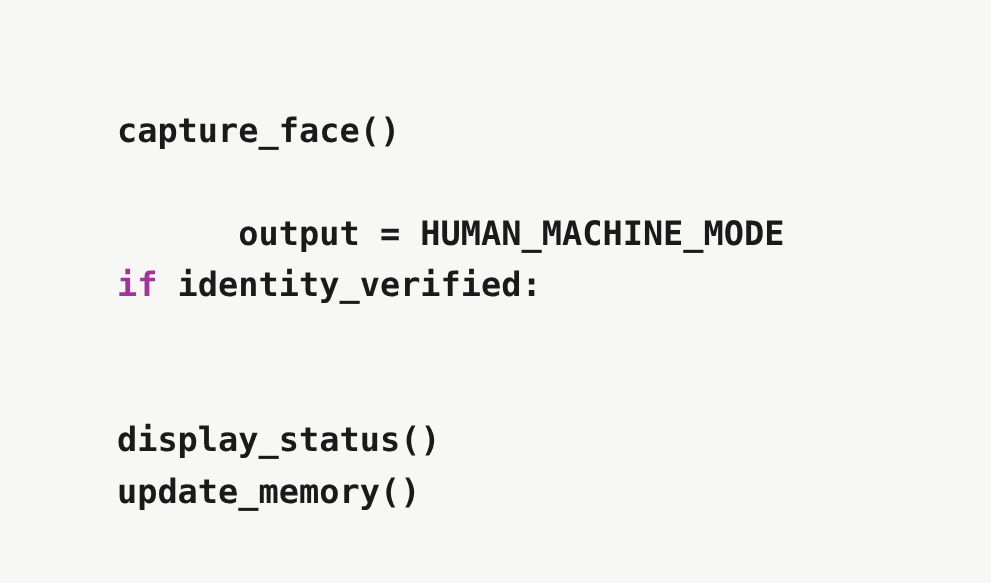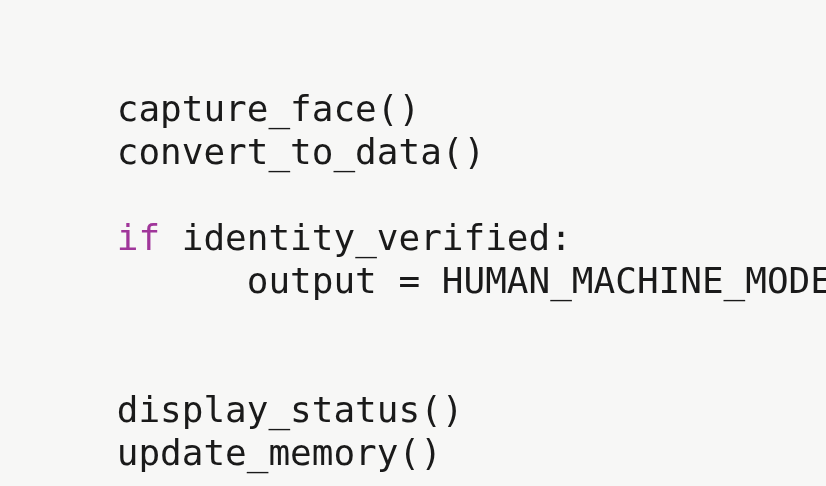--- a/index.html
+++ b/index.html
@@ -16,59 +16,56 @@
   }
   #code-block {
     position: absolute;
     left: 30px;
     top: 44px;
     width: 796px;
   }
   .code-line {
     height: 43px;
     line-height: 43px;
-    font-size: 36px;
+    font-size: 28px;
     color: #1a1a1a;
     white-space: pre;
     letter-spacing: 0px;
-    font-weight: 400;
+    font-weight: 700;
   }
   .code-line.blank {
     height: 43px;
   }
   .kw {
     color: #a0369a;
   }
   .plain {
     color: #1a1a1a;
   }
 </style>
 </head>
 <body>
 
 <div id="code-block">
 
   <div class="code-line">
     <span class="plain"></span><span class="kw"></span><span class="plain">capture_face()</span>
   </div>
 
-  <div class="code-line">
-    <span class="plain"></span><span class="kw"></span><span class="plain">convert_to_data()</span>
-  </div>
 
   <div class="code-line blank">
     <span class="plain"></span><span class="kw"></span><span class="plain"></span>
   </div>
 
   <div class="code-line">
-    <span class="plain"></span><span class="kw">if</span><span class="plain"> identity_verified:</span>
+    <span class="plain">      </span><span class="kw"></span><span class="plain">output = HUMAN_MACHINE_MODE</span>
   </div>
 
   <div class="code-line">
-    <span class="plain">      </span><span class="kw"></span><span class="plain">output = HUMAN_MACHINE_MODE</span>
+    <span class="plain"></span><span class="kw">if</span><span class="plain"> identity_verified:</span>
   </div>
 
 
   <div class="code-line">
     <span class="plain">      </span><span class="kw"></span>
   </div>
 
   <div class="code-line blank">
     <span class="plain"></span><span class="kw"></span><span class="plain"></span>
   </div>

